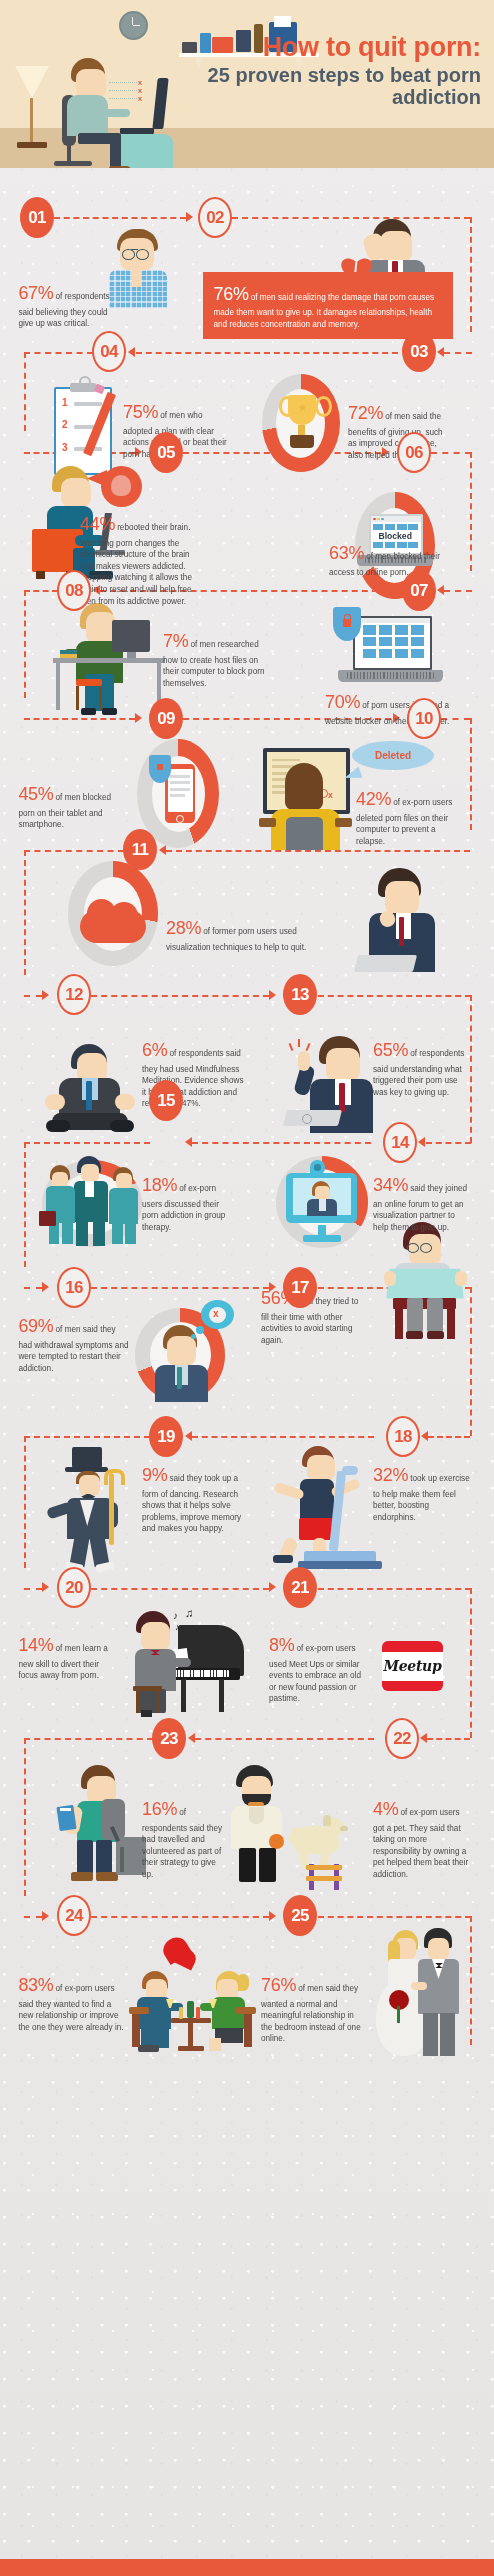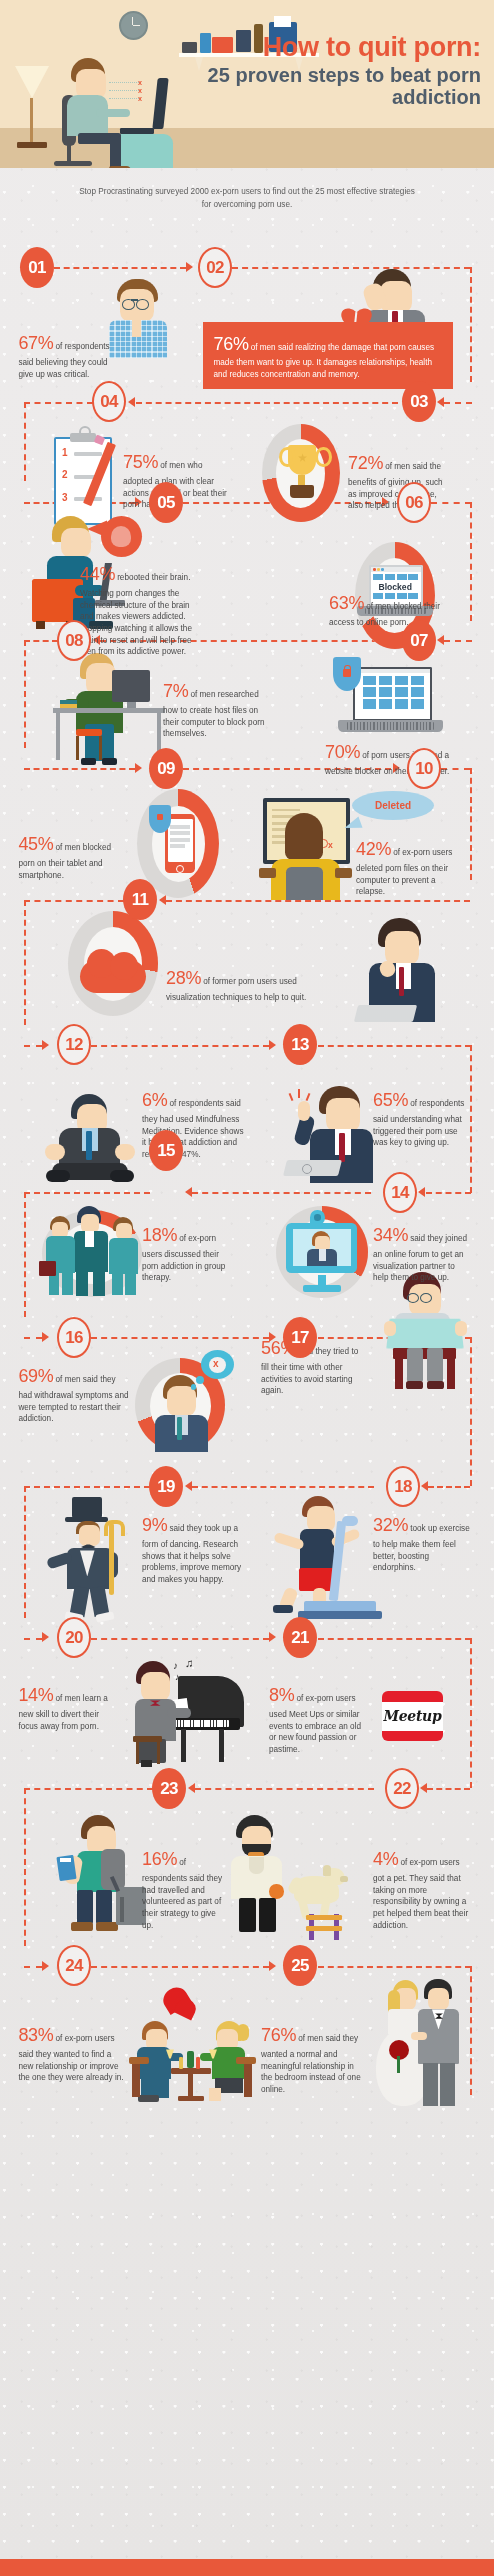--- a/index.html
+++ b/index.html
@@ -242,21 +242,20 @@
           <span style="left:29px;top:16px">x</span>
       </div>
     </div>
 
     <div class="title-wrap">
       <div class="title-main">How to quit porn:</div>
       <div class="title-sub">25 proven steps to beat porn addiction</div>
     </div>
   </div>
 
-  <div class="intro">Stop Procrastinating surveyed 2000 ex-porn users to find out the 25 most effective strategies for overcoming porn use.</div>
 
   <div class="flow">
 
     <div class="badge filled" style="left:20px;top:29px">01</div>
     <div class="badge hollow" style="left:198px;top:29px">02</div>
     <div class="dash-h" style="left:54px;top:49px;width:132px"></div>
     <div class="arrow right" style="left:186px;top:44px"></div>
     <div class="dash-h" style="left:232px;top:49px;width:238px"></div>
     <div class="dash-v" style="left:470px;top:49px;height:115px"></div>
 

